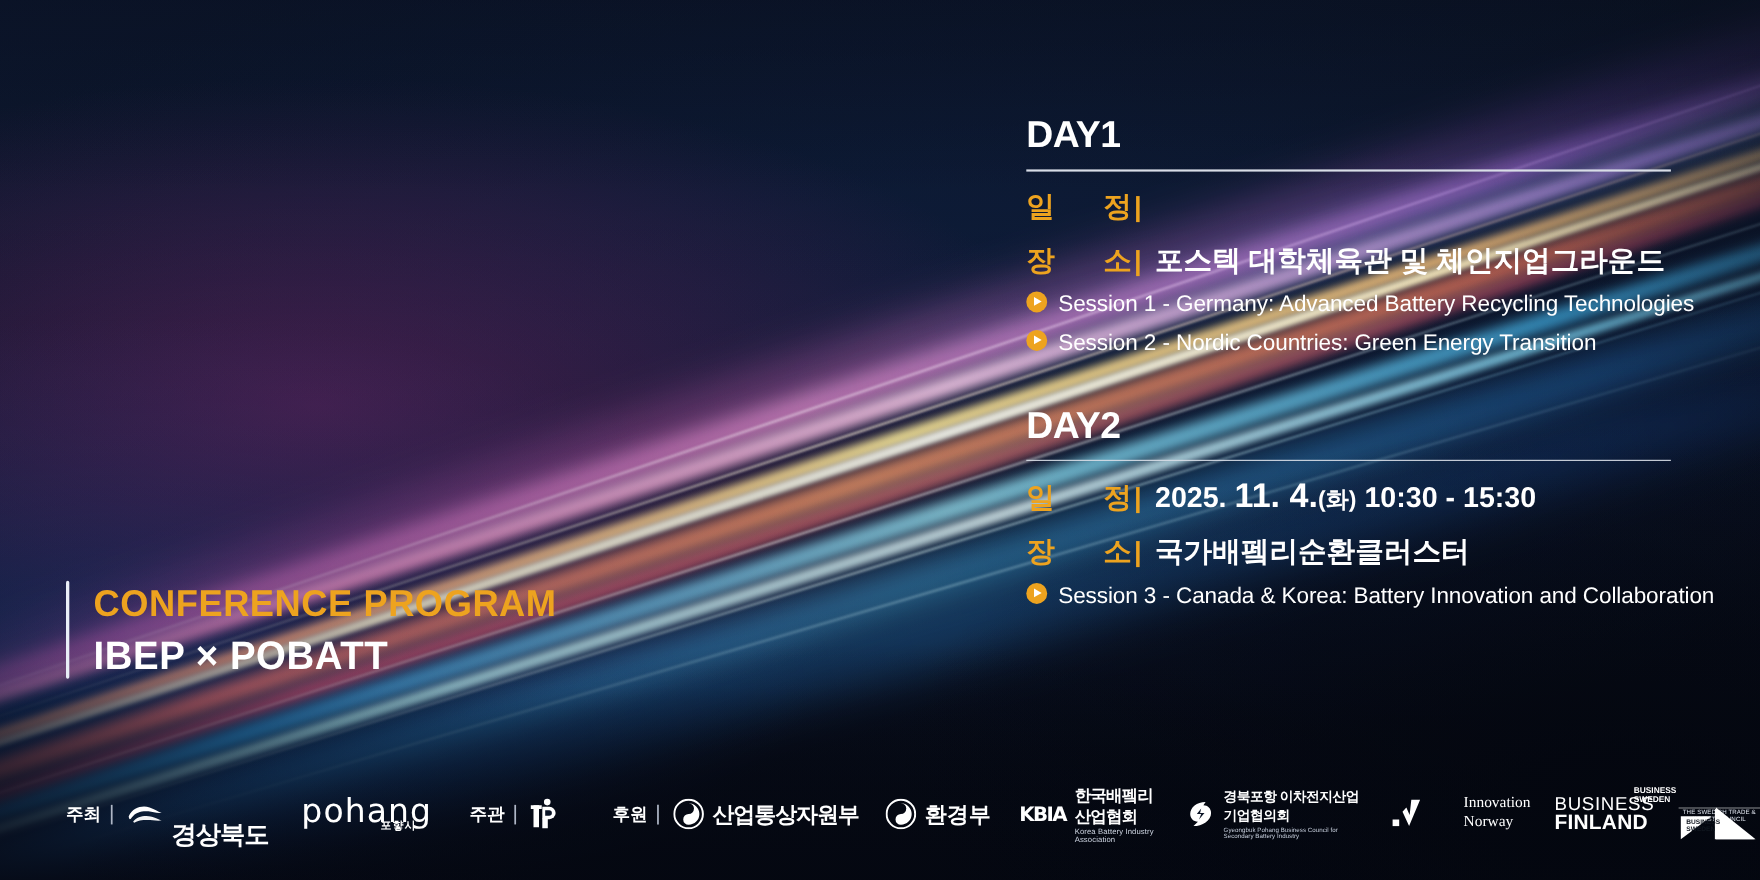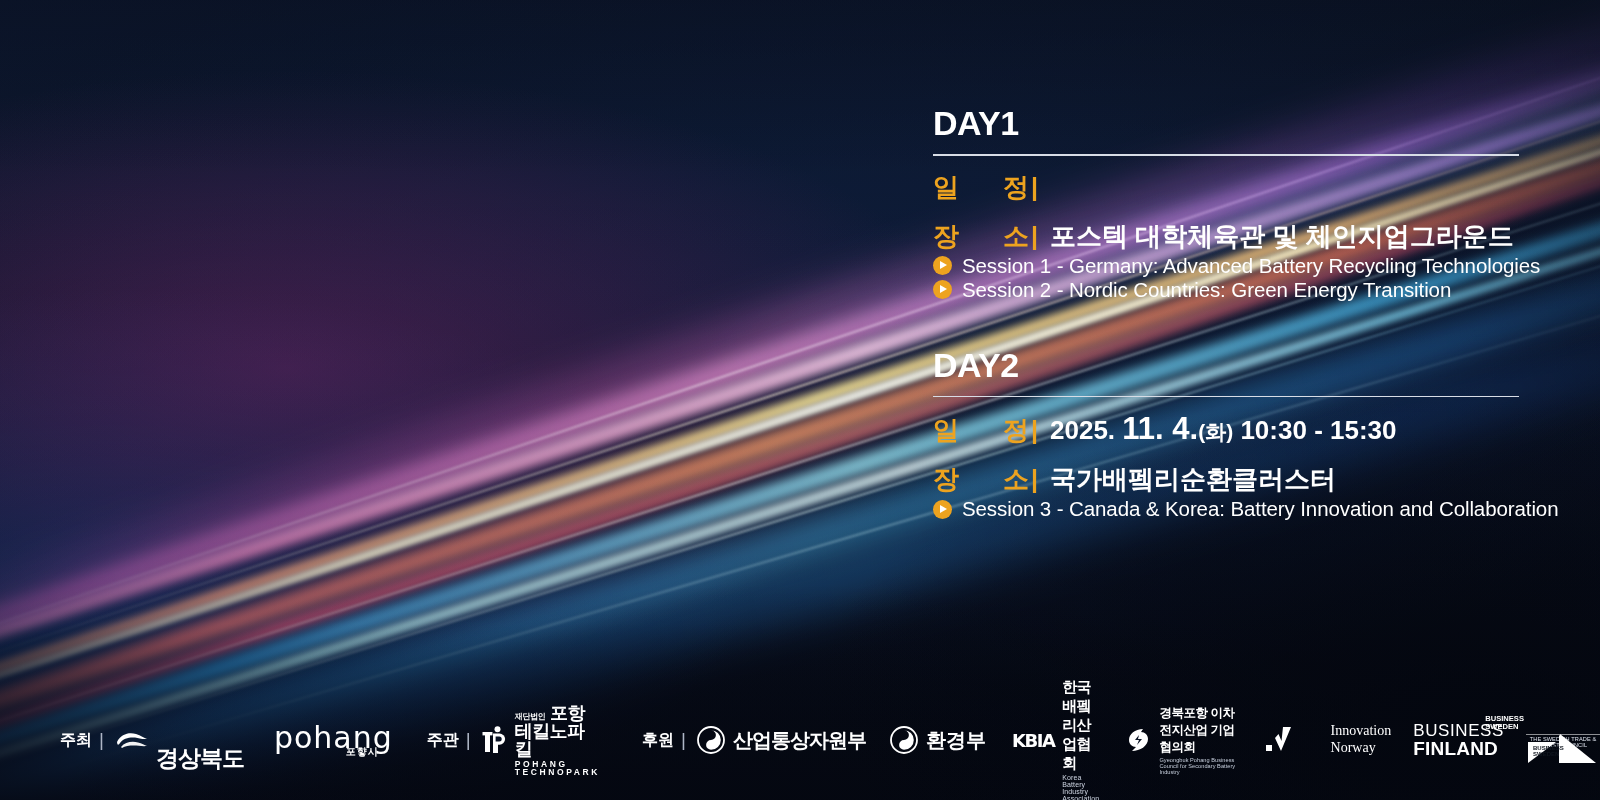--- a/index.html
+++ b/index.html
@@ -99,21 +99,21 @@
   .day-blk + .day-blk{ margin-top:44px; }
   .day-h{ font-size:34px; font-weight:bold; color:#ffffff; letter-spacing:-.5px; }
   .day-rule{ height:1.5px; background:#d8dde6; margin-top:11px; }
   .row{ display:flex; align-items:baseline; margin-top:14px; }
   .lab{ color:#eda31f; font-weight:bold; font-size:26px; width:96px;
     display:flex; justify-content:space-between; }
   .bar{ color:#eda31f; font-weight:bold; font-size:25px; margin:0 12px 0 2px; }
   .val{ color:#ffffff; font-weight:bold; font-size:26px; white-space:nowrap; }
   .val .big{ font-size:31px; }
   .val .sm{ font-size:21px; }
-  .sess{ display:flex; align-items:center; }
+  .sess{ display:flex; align-items:flex-start; margin-top:11px; }
   .sess:first-of-type{ margin-top:16px; }
   .play{ flex:0 0 auto; width:19px; height:19px; border-radius:50%;
     background:#eda31f; position:relative; margin-right:10px; }
   .play::after{ content:""; position:absolute; left:7px; top:5px;
     border-left:7px solid #fff; border-top:4.5px solid transparent; border-bottom:4.5px solid transparent; }
   .sess-t{ color:#ffffff; font-size:20.5px; white-space:nowrap; letter-spacing:-.1px; }
 
   
   .footer{ position:absolute; left:0; right:0; bottom:0; height:120px;
     display:flex; align-items:center; padding-left:60px; gap:0; }
@@ -184,20 +184,27 @@
     <div class="streak s-c2"></div>
     <div class="streak s-h s-h4"></div>
     <div class="streak s-c3"></div>
     <div class="streak s-h s-h5"></div>
     <div class="streak s-c4"></div>
     <div class="streak s-tr"></div>
   </div>
   <div class="vig"></div>
 
 
+  <div class="prog">
+    <div class="prog-rule"></div>
+    <div class="prog-txt">
+      <div class="prog-1">CONFERENCE PROGRAM</div>
+      <div class="prog-2">IBEP × POBATT</div>
+    </div>
+  </div>
 
   <div class="right">
 
     <div class="day-blk">
       <div class="day-h">DAY1</div>
       <div class="day-rule"></div>
       <div class="row">
         <span class="lab">
           <span>일</span>
           <span>정</span>
@@ -280,25 +287,20 @@
       <span class="f-logo">
         <span class="tp-mark">
           <svg viewBox="0 0 26 30" width="26" height="30">
             <circle cx="15.5" cy="4.2" r="3" fill="#ffffff"></circle>
             <path d="M3 7 h5 v20 h-5 z" fill="#ffffff"></path>
             <path d="M0.5 7 h10 v3.4 h-10 z" fill="#ffffff"></path>
             <path d="M11 8.5 h6.5 a5.6 5.6 0 0 1 0 11.2 H11 z" fill="#ffffff"></path>
             <path d="M13.6 11.6 h3.6 a2.5 2.5 0 0 1 0 5 h-3.6 z" fill="#0b1426"></path>
             <path d="M11 19 h5 v9 h-5 z" fill="#ffffff"></path>
           </svg>
-        </span>
-        <span class="tp-txt">
-          <span class="tp-pre">재단법인</span>
-          <span class="tp-ko">포항테킬노파킬</span>
-          <div class="tp-en">POHANG TECHNOPARK</div>
         </span>
       </span>
     </div>
 
     <div class="f-grp" style="margin-left:42px;">
       <span class="f-lab">후원</span>
       <span class="f-sep">|</span>
       <span class="f-logo">
         <span class="min-mark">
           <svg viewBox="0 0 28 28" width="28" height="28">

